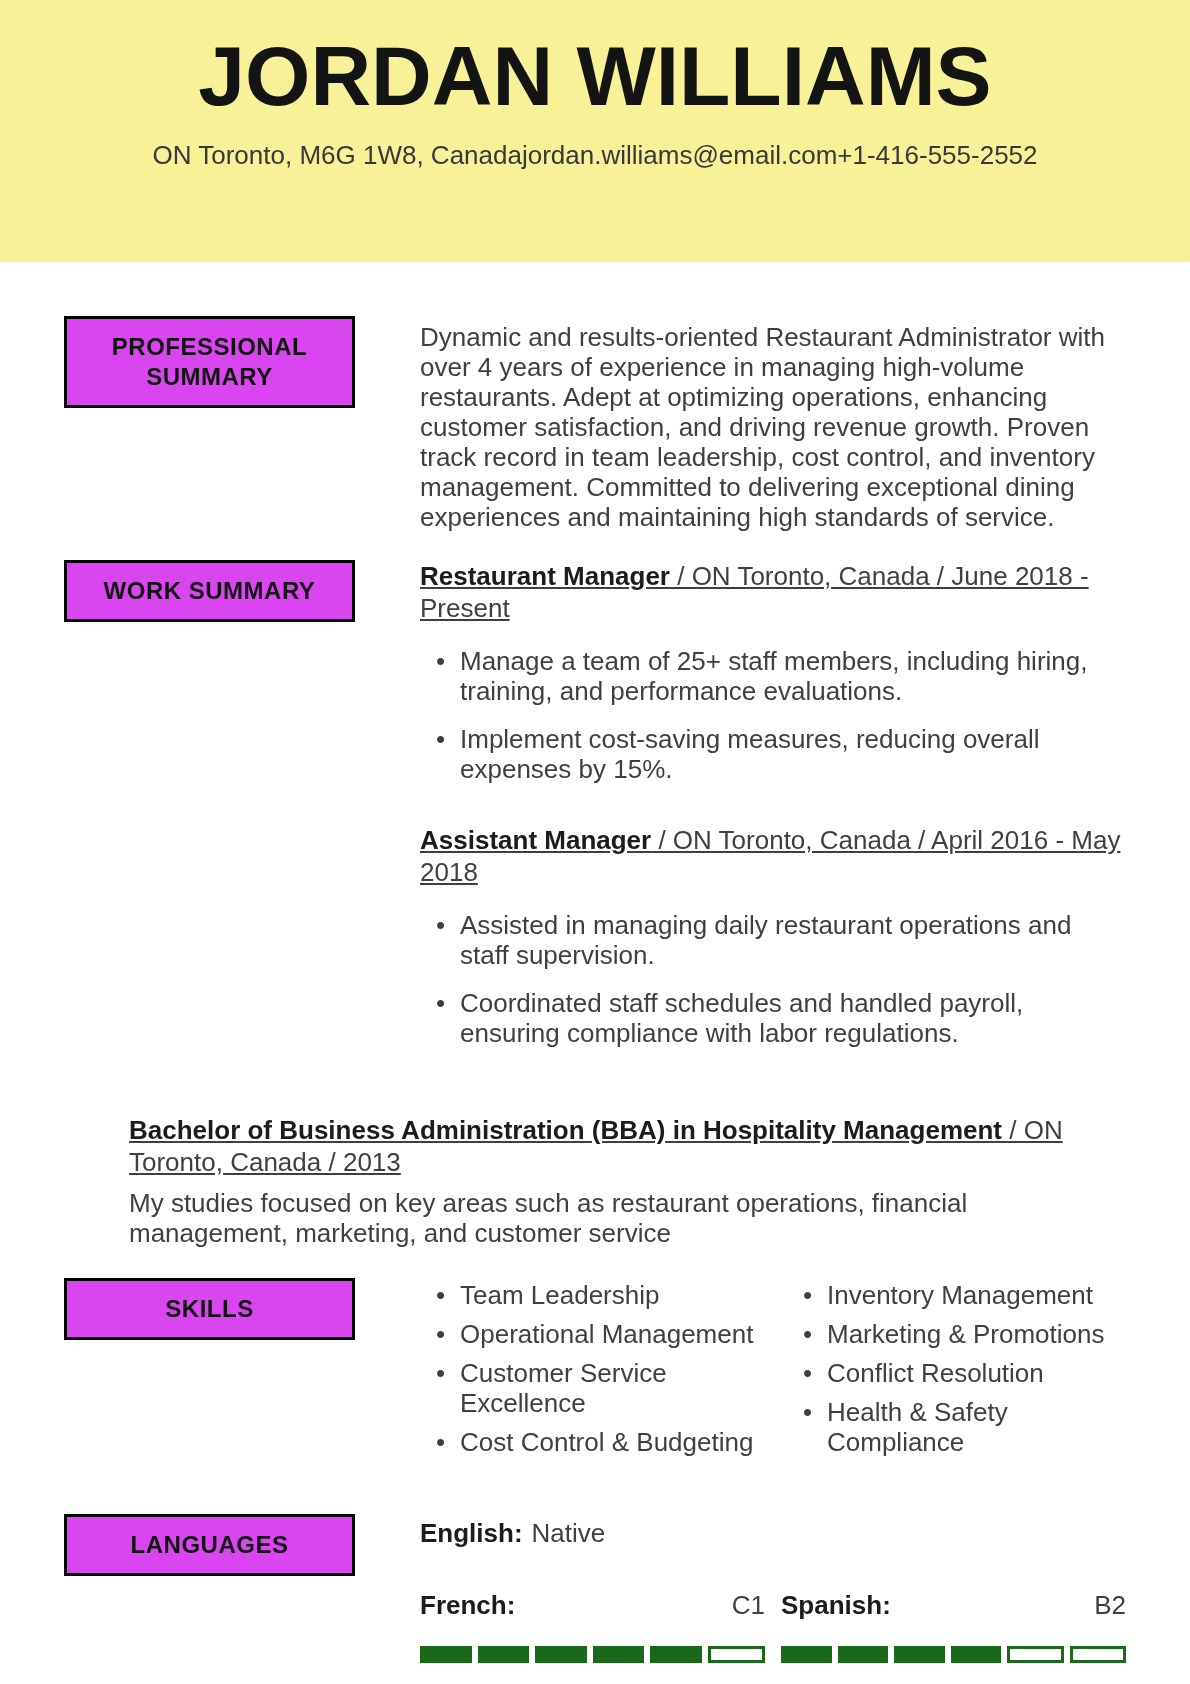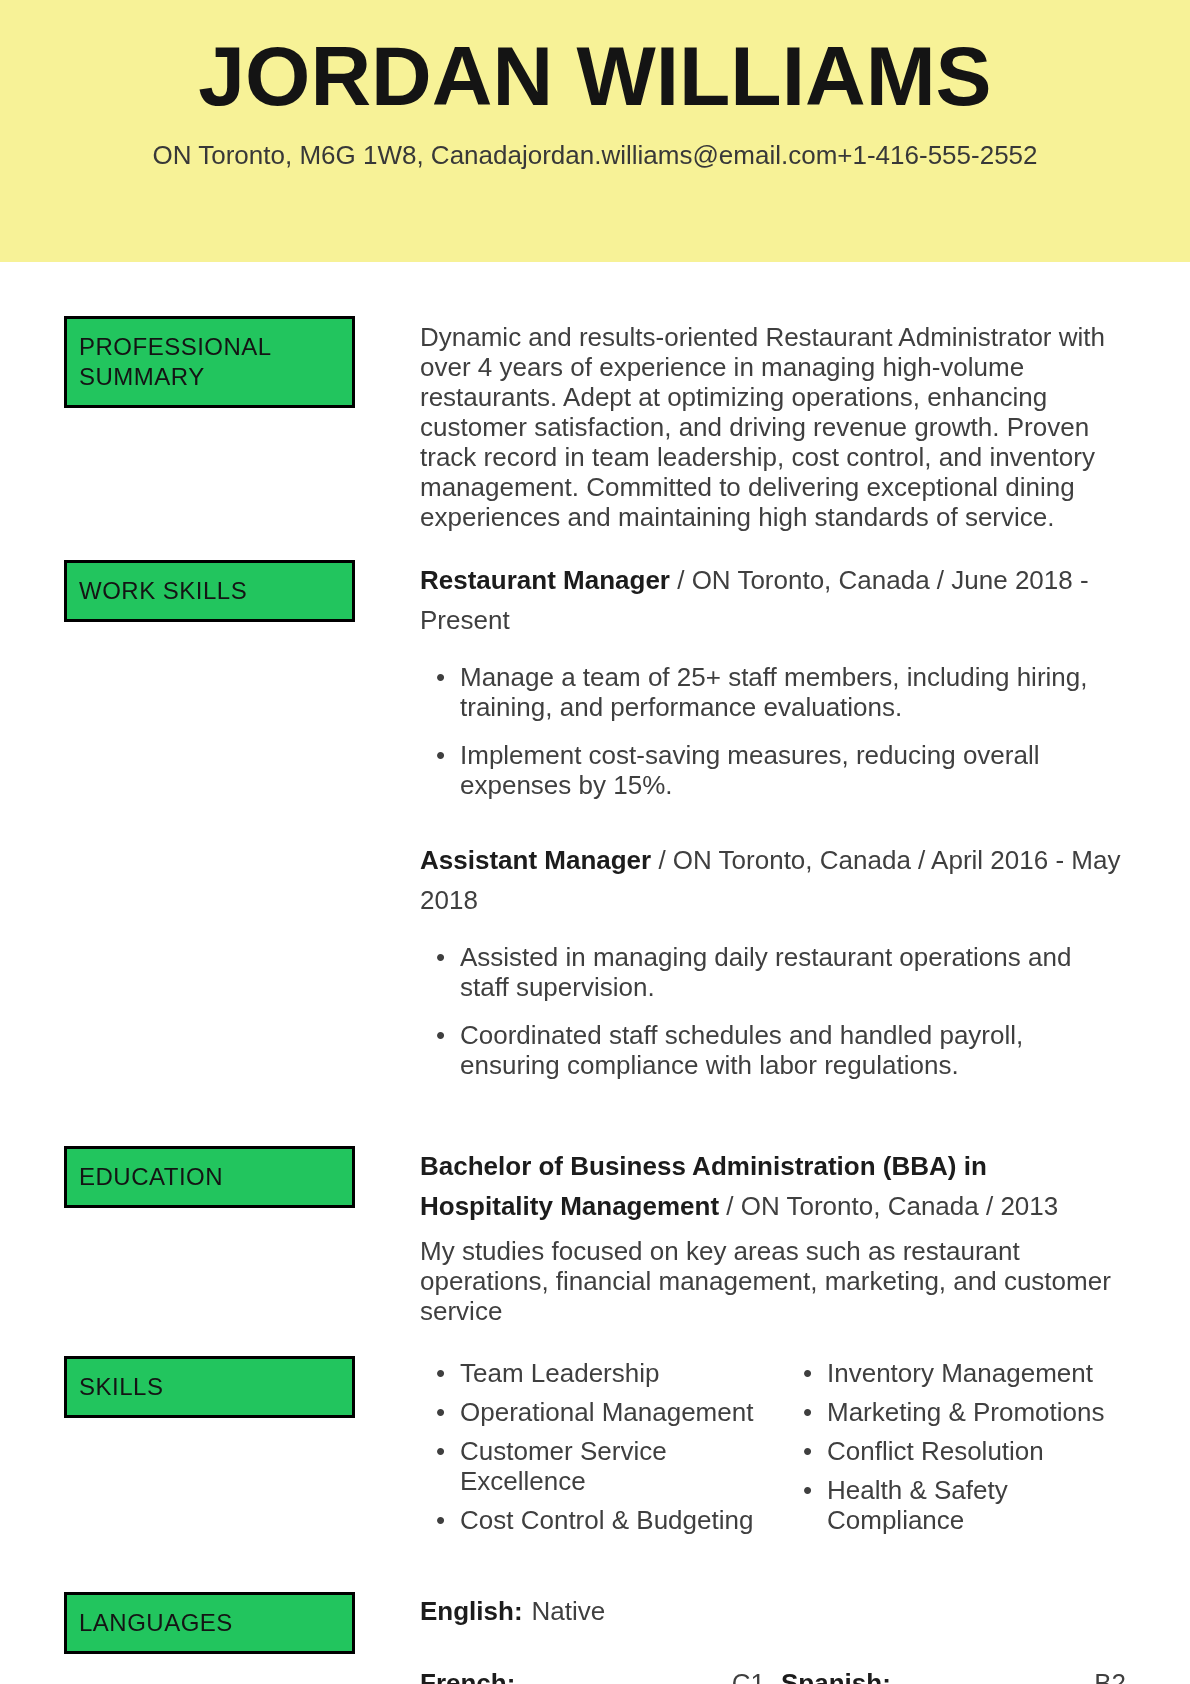--- a/index.html
+++ b/index.html
@@ -28,34 +28,34 @@
   .contact{
     margin-top:22px;display:flex;justify-content:center;
     font-size:26px;color:#383838;
   }
 
   
   .main{padding:0 64px;}
   .row{display:flex;align-items:flex-start;}
   .label-col{flex:0 0 291px;width:291px;}
   .label-box{
-    border:3px solid #000;background:#22c55e;text-align:left;
-    font-weight:400;font-size:24px;line-height:30px;letter-spacing:.5px;
+    border:3px solid #000;background:#d946ef;text-align:center;
+    font-weight:700;font-size:24px;line-height:30px;letter-spacing:.5px;
     color:#141414;padding:13px 12px;
   }
   .content-col{flex:1;margin-left:65px;font-size:26px;line-height:30px;}
 
   .sec-summary{margin-top:54px;}
   .sec-work{margin-top:28px;}
   .sec-edu{margin-top:48px;}
   .sec-skills{margin-top:30px;}
   .sec-lang{margin-top:48px;}
 
   .body-text{margin:6px 0 0;}
-  .entry-head{margin:0;font-size:26px;line-height:40px;}
+  .entry-head{margin:0;font-size:26px;line-height:32px;text-decoration:underline;}
   .bold{font-weight:700;color:var(--ink);}
 
   ul.bullets{list-style:none;margin:22px 0 0;padding:0;}
   ul.bullets li{position:relative;padding-left:40px;margin-bottom:18px;}
   ul.bullets li::before{content:"\2022";position:absolute;left:16px;color:var(--body-ink);}
   .job + .job{margin-top:40px;}
 
   .edu-desc{margin:10px 0 0;}
 
   .skills-cols{display:flex;gap:28px;}
@@ -98,21 +98,21 @@
         </div>
       </div>
       <div class="content-col">
         <p class="body-text">Dynamic and results-oriented Restaurant Administrator with over 4 years of experience in managing high-volume restaurants. Adept at optimizing operations, enhancing customer satisfaction, and driving revenue growth. Proven track record in team leadership, cost control, and inventory management. Committed to delivering exceptional dining experiences and maintaining high standards of service.</p>
       </div>
     </section>
 
     <section class="row sec-work">
       <div class="label-col">
         <div class="label-box">
-          <span>WORK SKILLS</span>
+          <span>WORK SUMMARY</span>
         </div>
       </div>
       <div class="content-col">
         <div class="job">
           <p class="entry-head"><span class="bold">Restaurant Manager</span><span> / ON Toronto, Canada / June 2018 - Present</span></p>
           <ul class="bullets">
               <li>Manage a team of 25+ staff members, including hiring, training, and performance evaluations.</li>
               <li>Implement cost-saving measures, reducing overall expenses by 15%.</li>
             </ul>
         </div>
@@ -120,25 +120,20 @@
           <p class="entry-head"><span class="bold">Assistant Manager</span><span> / ON Toronto, Canada / April 2016 - May 2018</span></p>
           <ul class="bullets">
               <li>Assisted in managing daily restaurant operations and staff supervision.</li>
               <li>Coordinated staff schedules and handled payroll, ensuring compliance with labor regulations.</li>
             </ul>
         </div>
       </div>
     </section>
 
     <section class="row sec-edu">
-      <div class="label-col">
-        <div class="label-box">
-          <span>EDUCATION</span>
-        </div>
-      </div>
       <div class="content-col">
         <p class="entry-head"><span class="bold">Bachelor of Business Administration (BBA) in Hospitality Management</span><span> / ON Toronto, Canada / 2013</span></p>
         <p class="edu-desc">My studies focused on key areas such as restaurant operations, financial management, marketing, and customer service</p>
       </div>
     </section>
 
     <section class="row sec-skills">
       <div class="label-col">
         <div class="label-box">
           <span>SKILLS</span>

